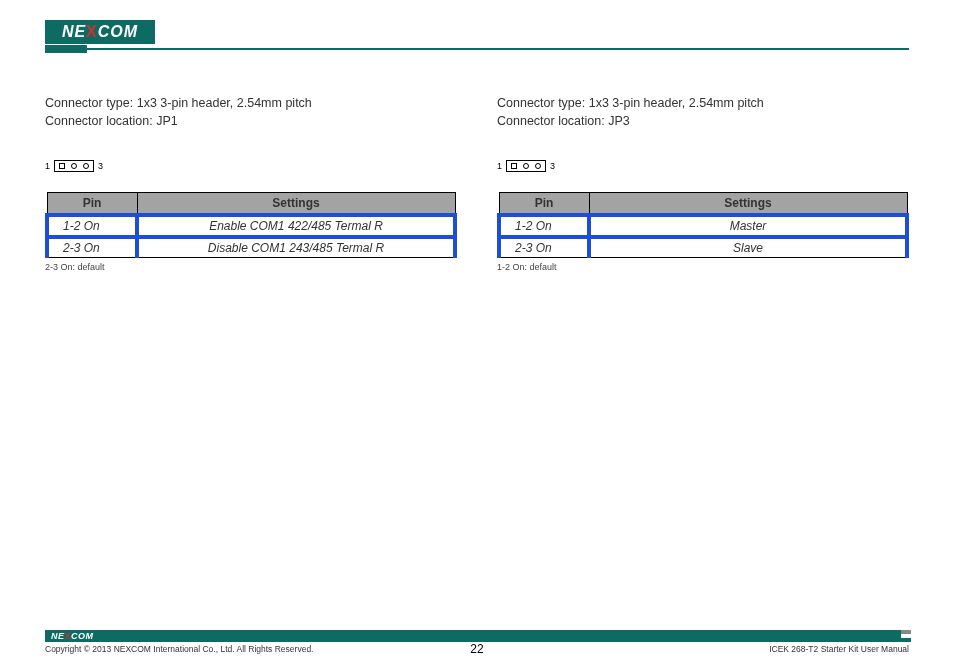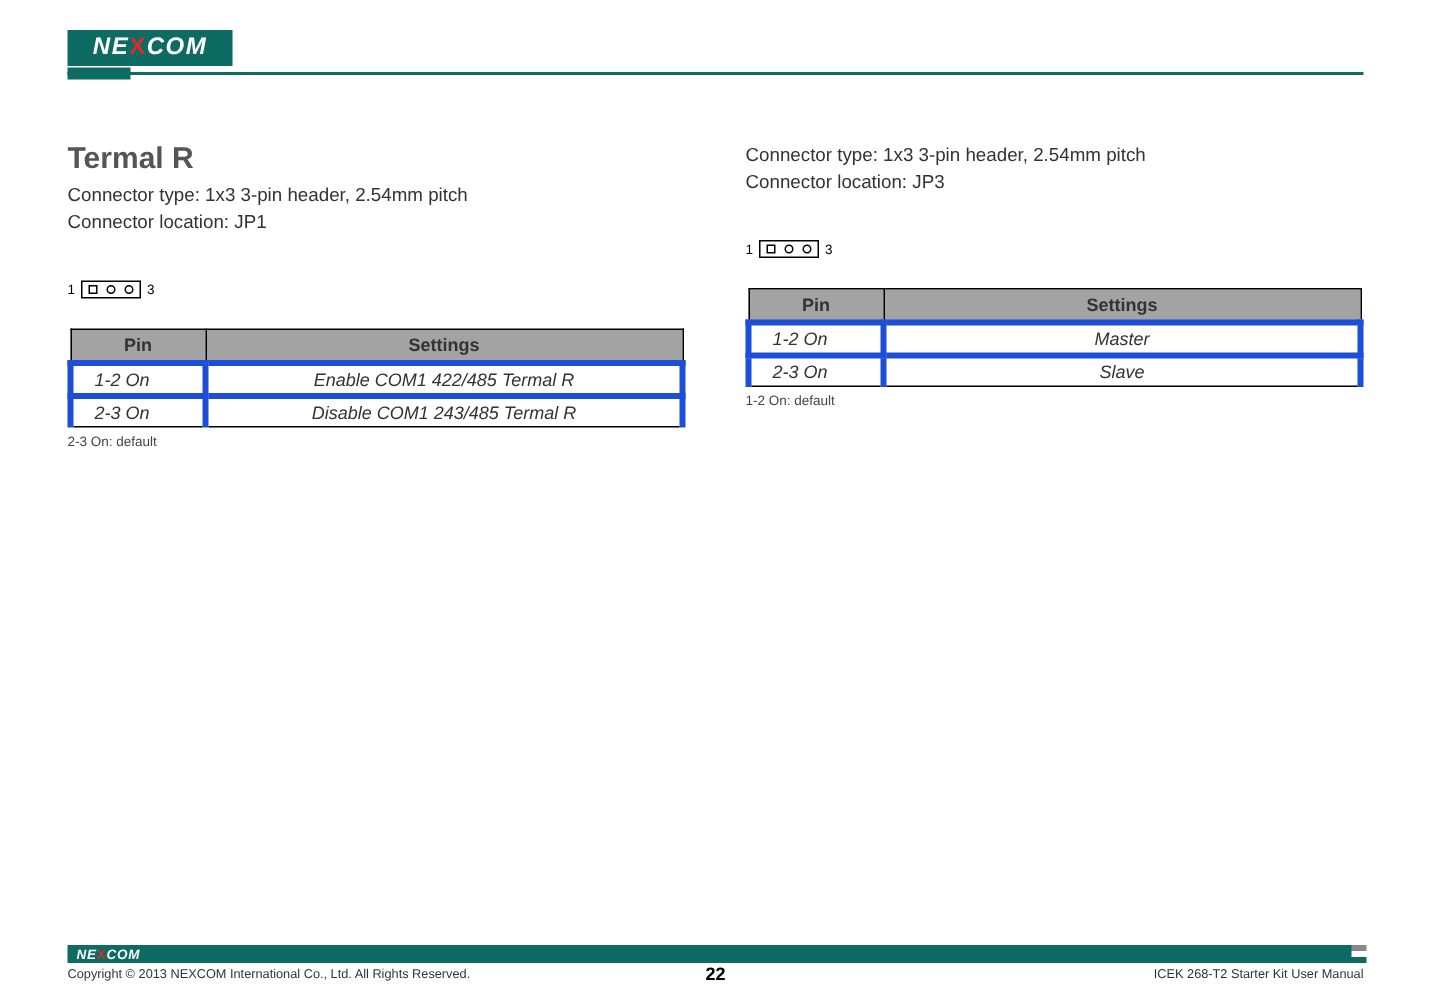--- a/index.html
+++ b/index.html
@@ -152,21 +152,21 @@
   .footer-row {
     display: flex;
     justify-content: space-between;
     align-items: center;
     font-size: 8.5px;
     color: #333;
     margin-top: 2px;
   }
   .page-num {
     font-size: 12px;
-    font-weight: 700;
+    font-weight: 400;
     color: #000;
     position: absolute;
     left: 50%;
     transform: translateX(-50%);
   }
 </style>
 </head>
 <body>
 
 <div class="page">
@@ -176,21 +176,20 @@
         <span class="x">X</span>
         <span>COM</span>
     </div>
   </div>
 </div>
 <div class="rule-top"></div>
 
 <div class="content">
 
   <div class="col">
-    <div class="sect-title">Termal R</div>
     <div class="desc">Connector type: 1x3 3-pin header, 2.54mm pitch</div>
     <div class="desc">Connector location: JP1</div>
     <div class="pin-diagram">
       <span>1</span>
       <div class="header-box">
         <div class="sq"></div>
           <div class="ci"></div>
           <div class="ci"></div>
       </div>
       <span>3</span>

